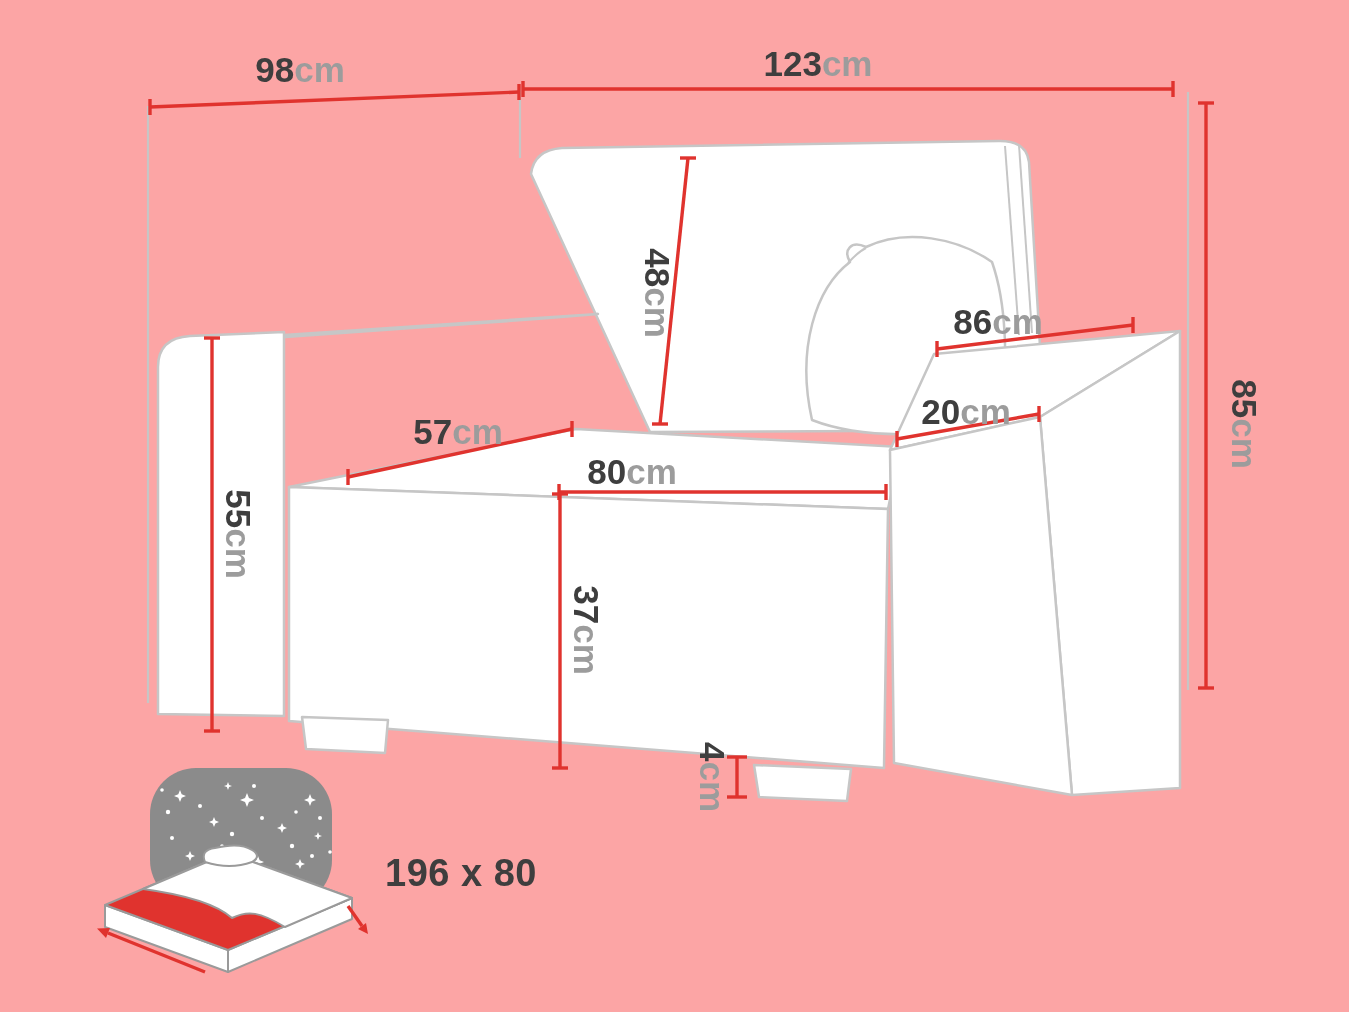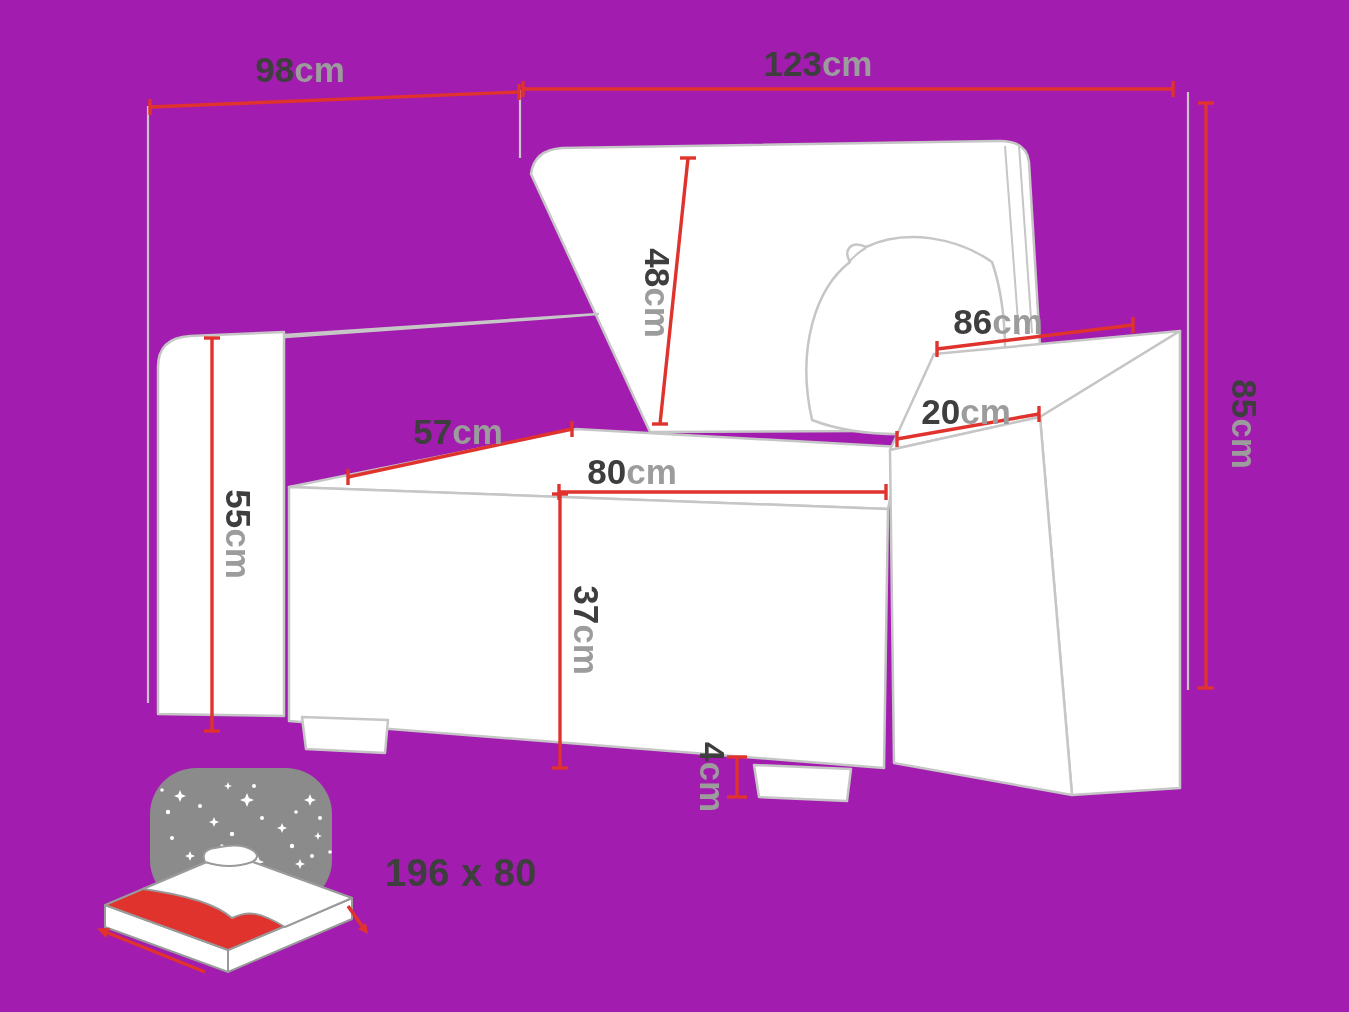--- a/index.html
+++ b/index.html
@@ -1,16 +1,16 @@
 <!DOCTYPE html>
 <html><head>
 <meta charset="utf-8">
 <style>
   html,body{margin:0;padding:0;background:#ffffff;}
-  .canvas{position:relative;width:1349px;height:1012px;background:#a21caf;overflow:hidden;}
+  .canvas{position:relative;width:1349px;height:1012px;background:#fca5a5;overflow:hidden;}
   svg{display:block;}
   svg text{font-family:"Liberation Sans", sans-serif;font-weight:bold;}
   text.dim{font-size:35px;}
   text.area{font-size:38px;letter-spacing:0.5px;}
   .val{fill:#3e3e3e;}
   .unit{fill:#9c9c9c;}
   .red-line{stroke:#e0332e;stroke-width:3.4;fill:none;stroke-linecap:butt;}
   .gray{stroke:#c6c6c6;stroke-width:2.2;fill:none;}
   .piece{stroke:#c6c6c6;stroke-width:2.5;fill:#ffffff;stroke-linejoin:round;stroke-linecap:round;}
   .seam{stroke:#c6c6c6;stroke-width:2;fill:none;}

